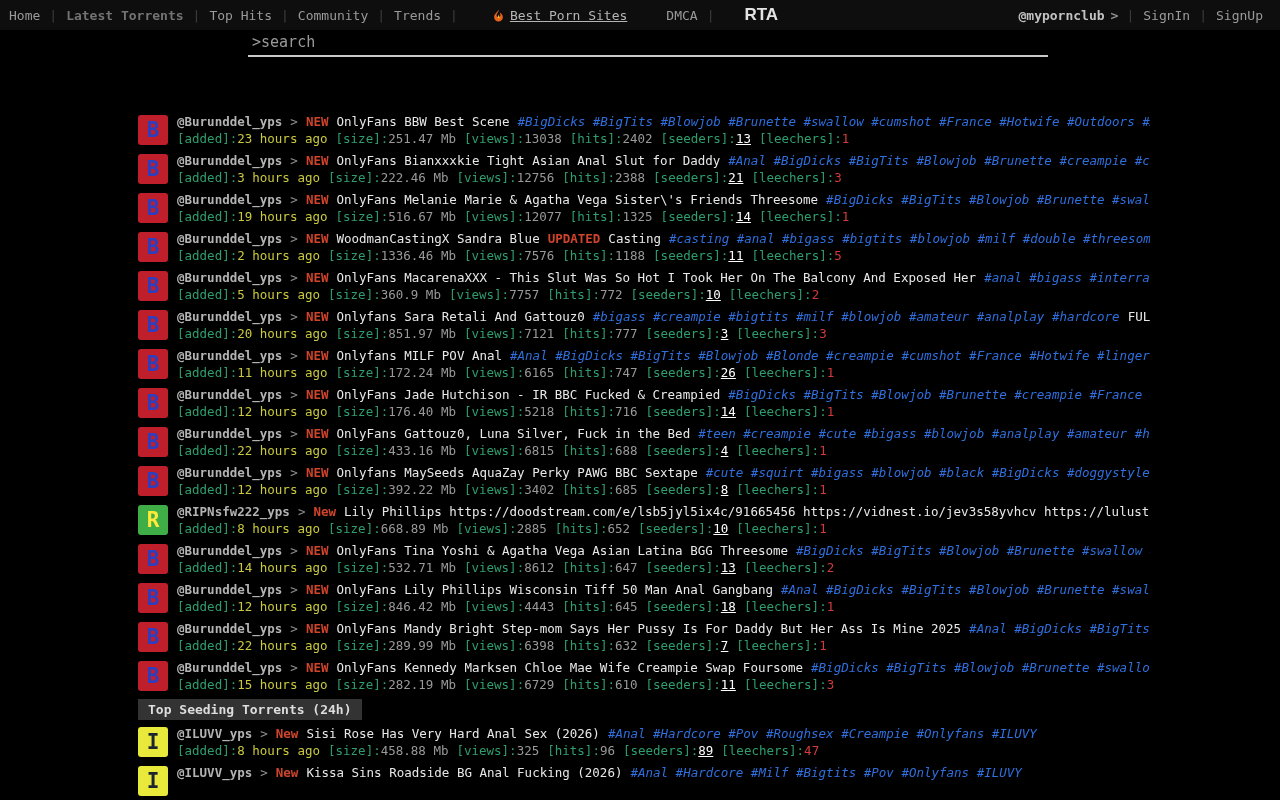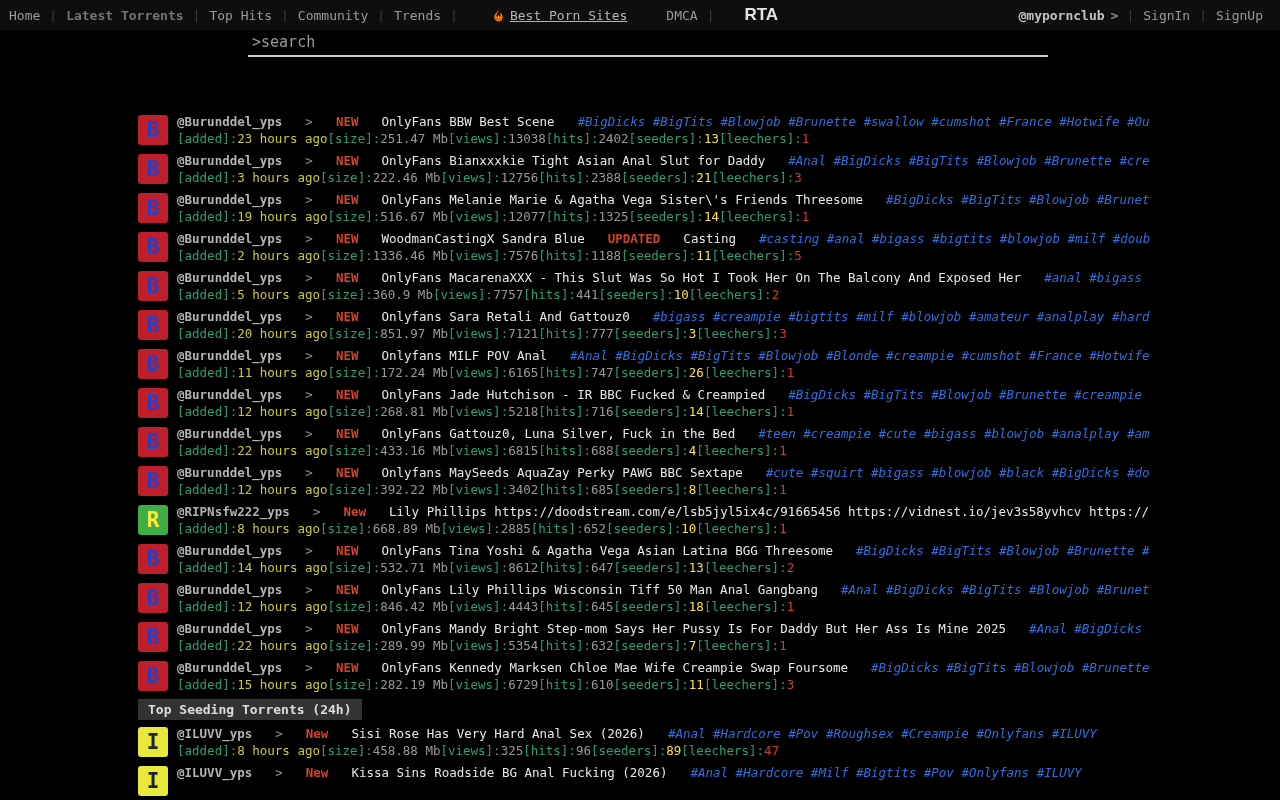--- a/index.html
+++ b/index.html
@@ -33,34 +33,34 @@
   
   .content{position:absolute;left:138px;top:108px;width:1012px;}
   .secheader{display:inline-block;background:#333;color:#ddd;font-size:13px;
              font-weight:bold;padding:3px 10px;line-height:15px;}
   .tlist{margin-top:6px;}
   .row{display:flex;height:39px;}
   .avatar{width:30px;height:30px;border-radius:3px;margin-top:1px;flex:none;
           display:flex;align-items:center;justify-content:center;
           font-weight:bold;font-size:21px;cursor:pointer;}
   .rtext{margin-left:9px;width:975px;overflow:hidden;}
-  .line1{display:flex;gap:23px;overflow:hidden;height:16px;line-height:16px;
+  .line1{display:flex;gap:8px;overflow:hidden;height:16px;line-height:16px;
          font-size:12.5px;white-space:pre;align-items:center;}
   .line1 span{white-space:pre;flex:none;}
   .user{color:#b3b3b3;font-weight:bold;cursor:pointer;}
   .chev{color:#8f8f8f;}
   .badge{color:#d0442c;font-weight:bold;}
   .title{color:#e8e8e8;cursor:pointer;}
   .tags{color:#2f6fde;font-style:italic;cursor:pointer;}
-  .line2{display:flex;height:16px;line-height:16px;font-size:12.5px;margin-top:1px;}
+  .line2{display:flex;gap:8px;height:16px;line-height:16px;font-size:12.5px;margin-top:1px;}
   .stat{white-space:pre;flex:none;}
   .sl{color:#2f9e6e;}
   .sv{color:#999;}
   .sv-added{color:#c9c93e;}
-  .sv-seed{color:#fde047;}
+  .sv-seed{color:#ffffff;text-decoration:underline;}
   .sv-leech{color:#d23b3b;}
 </style>
 </head>
 <body>
 
 <div class="page">
 
   <div class="topbar">
     <div class="nav-left">
       <span class="navitem">Home</span>
@@ -206,21 +206,21 @@
         <span class="title">OnlyFans MacarenaXXX - This Slut Was So Hot I Took Her On The Balcony And Exposed Her</span>
         
         
         <span class="tags">#anal #bigass #interrac…</span>
         
       </div>
       <div class="line2 stats">
         <span class="stat"><span class="sl">[added]:</span><span class="sv sv-added">5 hours ago</span></span>
         <span class="stat"><span class="sl">[size]:</span><span class="sv">360.9 Mb</span></span>
         <span class="stat"><span class="sl">[views]:</span><span class="sv">7757</span></span>
-        <span class="stat"><span class="sl">[hits]:</span><span class="sv">441</span></span>
+        <span class="stat"><span class="sl">[hits]:</span><span class="sv">772</span></span>
         <span class="stat"><span class="sl">[seeders]:</span><span class="sv sv-seed">10</span></span>
         <span class="stat"><span class="sl">[leechers]:</span><span class="sv sv-leech">2</span></span>
       </div>
     </div>
   </div>
 
   <div class="row">
     <span class="avatar" style="background: rgb(191, 31, 42); color: rgb(43, 63, 192);">B</span>
     <div class="rtext">
       <div class="line1">
@@ -276,21 +276,21 @@
         <span class="chev">&gt;</span>
         <span class="badge">NEW</span>
         <span class="title">OnlyFans Jade Hutchison - IR BBC Fucked &amp; Creampied</span>
         
         
         <span class="tags">#BigDicks #BigTits #Blowjob #Brunette #creampie #France #…</span>
         
       </div>
       <div class="line2 stats">
         <span class="stat"><span class="sl">[added]:</span><span class="sv sv-added">12 hours ago</span></span>
-        <span class="stat"><span class="sl">[size]:</span><span class="sv">268.81 Mb</span></span>
+        <span class="stat"><span class="sl">[size]:</span><span class="sv">176.40 Mb</span></span>
         <span class="stat"><span class="sl">[views]:</span><span class="sv">5218</span></span>
         <span class="stat"><span class="sl">[hits]:</span><span class="sv">716</span></span>
         <span class="stat"><span class="sl">[seeders]:</span><span class="sv sv-seed">14</span></span>
         <span class="stat"><span class="sl">[leechers]:</span><span class="sv sv-leech">1</span></span>
       </div>
     </div>
   </div>
 
   <div class="row">
     <span class="avatar" style="background: rgb(191, 31, 42); color: rgb(43, 63, 192);">B</span>
@@ -421,21 +421,21 @@
         <span class="badge">NEW</span>
         <span class="title">OnlyFans Mandy Bright Step-mom Says Her Pussy Is For Daddy But Her Ass Is Mine 2025</span>
         
         
         <span class="tags">#Anal #BigDicks #BigTits …</span>
         
       </div>
       <div class="line2 stats">
         <span class="stat"><span class="sl">[added]:</span><span class="sv sv-added">22 hours ago</span></span>
         <span class="stat"><span class="sl">[size]:</span><span class="sv">289.99 Mb</span></span>
-        <span class="stat"><span class="sl">[views]:</span><span class="sv">5354</span></span>
+        <span class="stat"><span class="sl">[views]:</span><span class="sv">6398</span></span>
         <span class="stat"><span class="sl">[hits]:</span><span class="sv">632</span></span>
         <span class="stat"><span class="sl">[seeders]:</span><span class="sv sv-seed">7</span></span>
         <span class="stat"><span class="sl">[leechers]:</span><span class="sv sv-leech">1</span></span>
       </div>
     </div>
   </div>
 
   <div class="row">
     <span class="avatar" style="background: rgb(191, 31, 42); color: rgb(43, 63, 192);">B</span>
     <div class="rtext">

